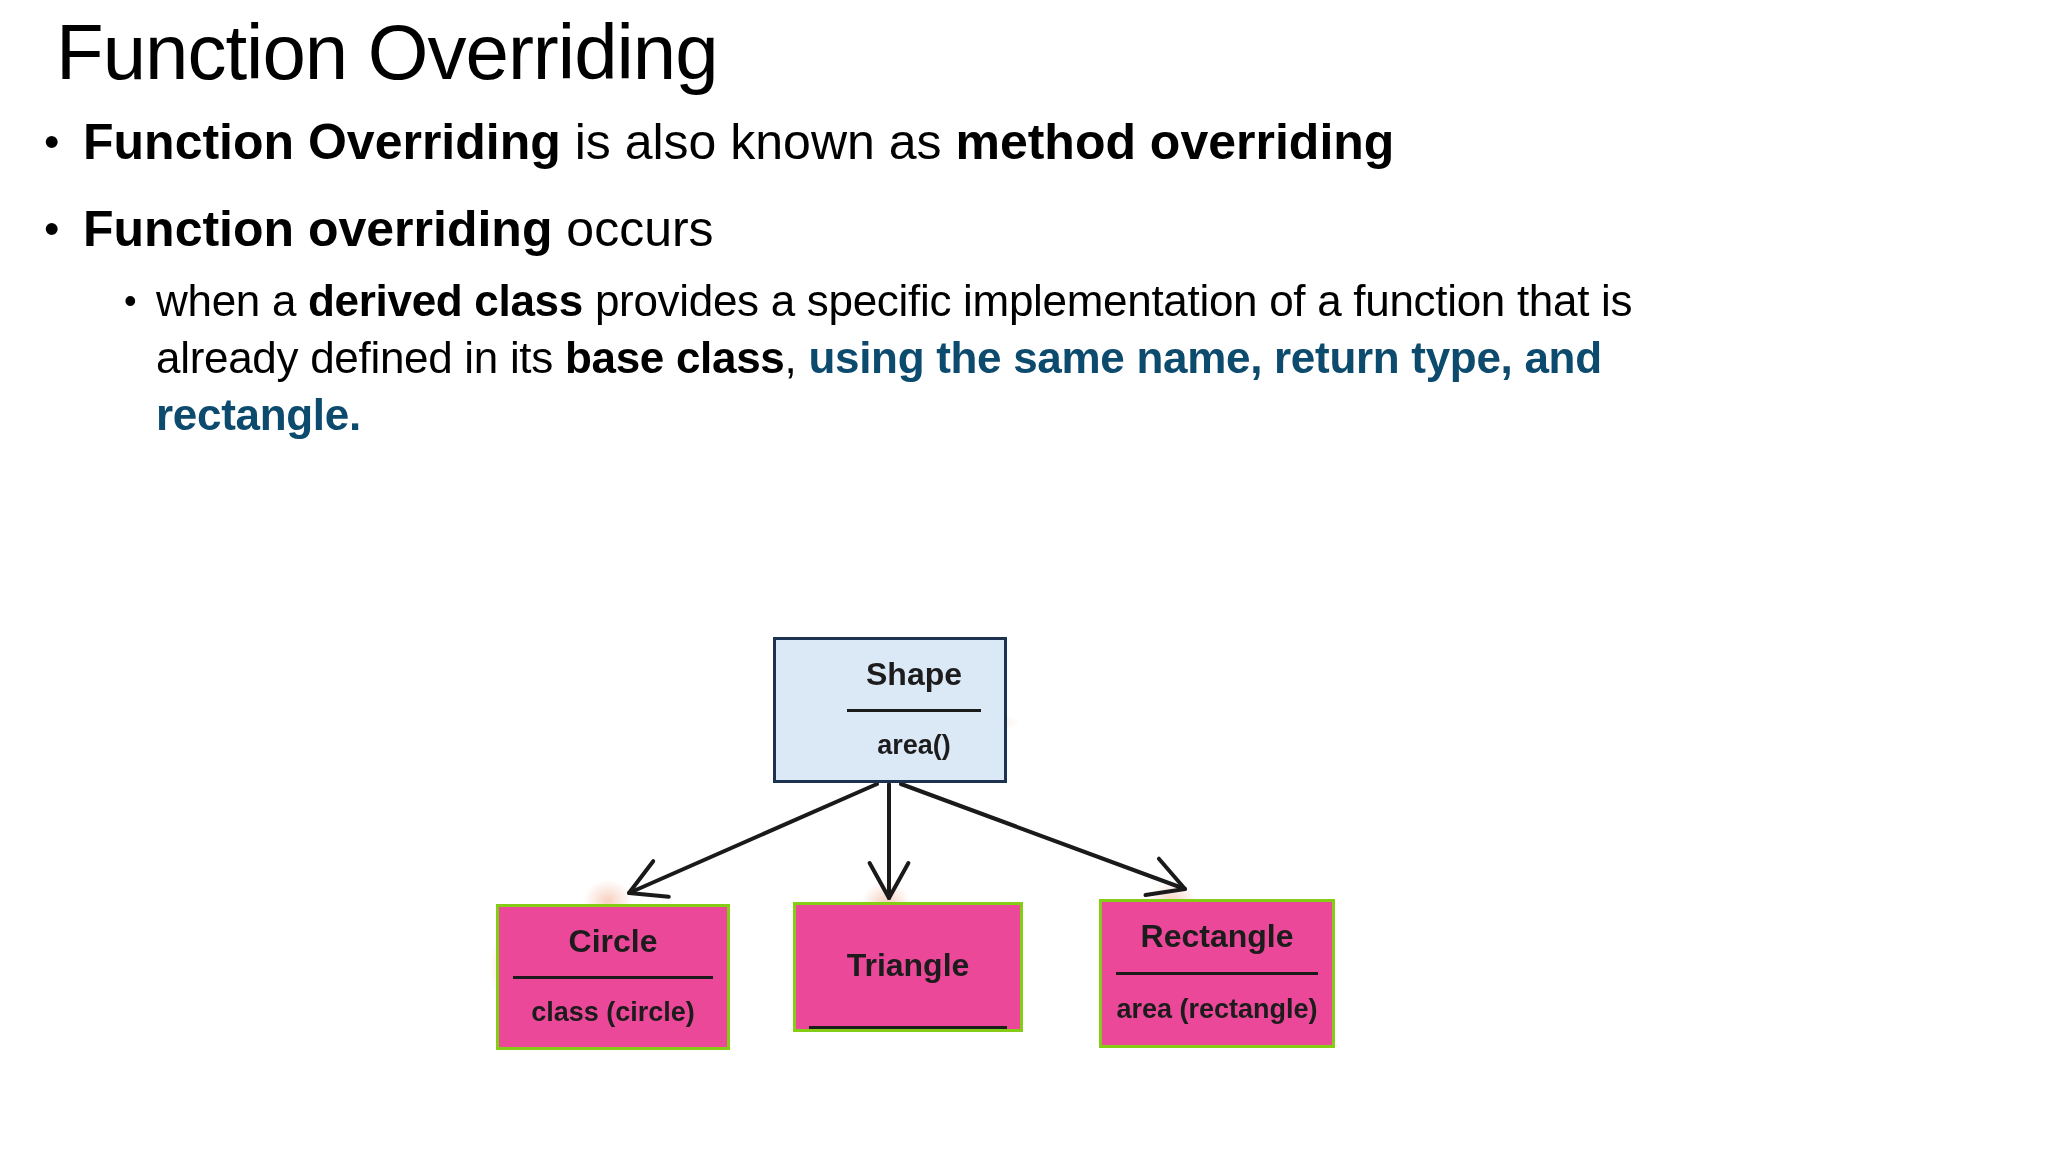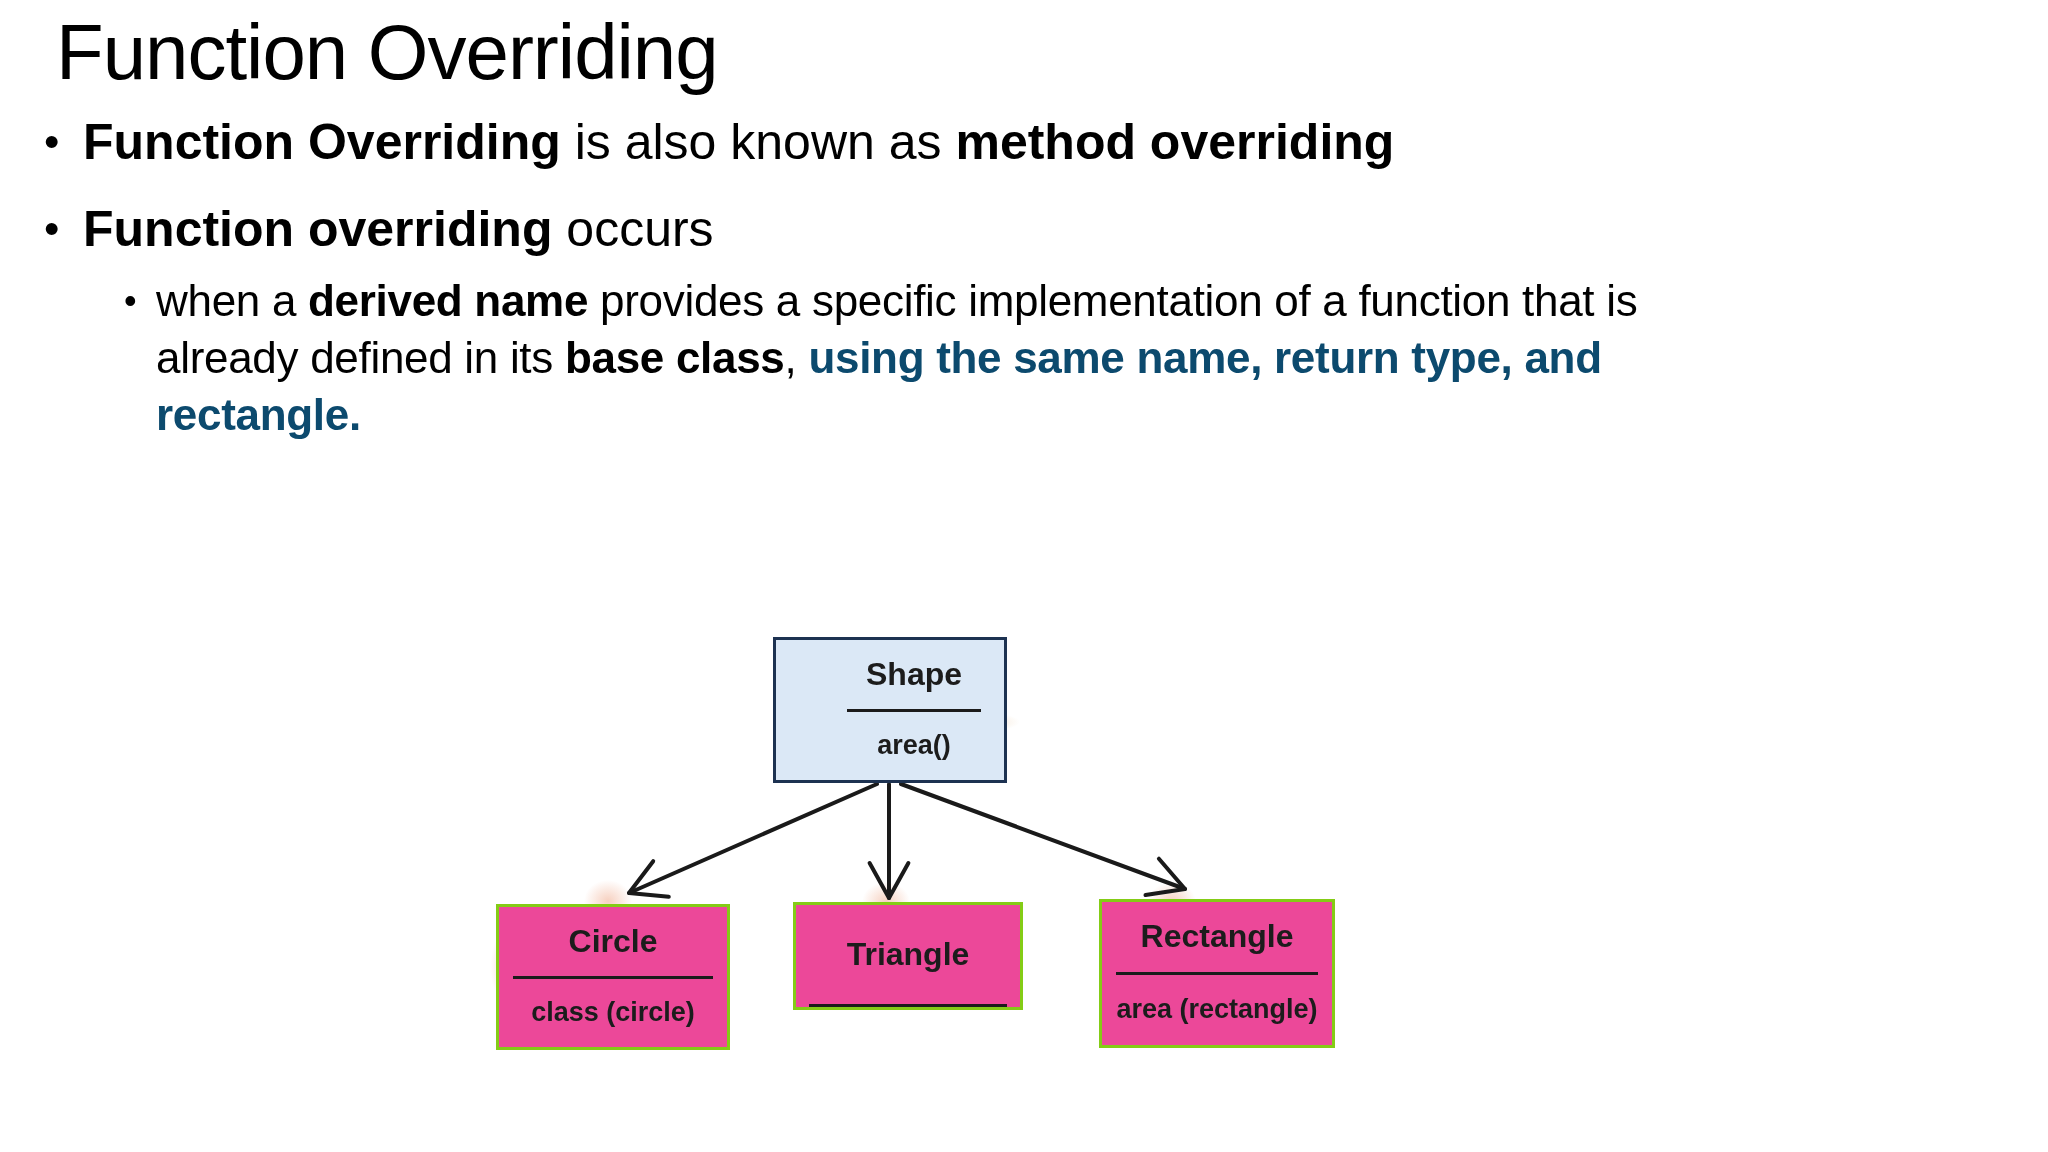--- a/index.html
+++ b/index.html
@@ -43,21 +43,21 @@
     text-align:center;
   }
   .base-box{
     left:773px;top:637px;width:234px;height:146px;
     background:#dbe8f6;border:3px solid #1d3251;padding-left:48px;
   }
   .derived-box{
     background:#ec4899;border:3px solid #84cc16;margin-left:12px;
   }
   .box-circle{left:484px;top:904px;width:234px;height:146px;}
-  .box-triangle{left:781px;top:902px;width:230px;height:108px;text-align:right;}
+  .box-triangle{left:781px;top:902px;width:230px;height:130px;text-align:right;}
   .box-rectangle{left:1087px;top:899px;width:236px;height:149px;}
   .cls-name{
     font-size:32px;font-weight:700;color:#1c1c1c;line-height:1.1;
     display:flex;align-items:center;flex:1 1 0;
   }
   .cls-method{
     font-size:27px;font-weight:700;color:#1c1c1c;line-height:1.1;
     display:flex;align-items:center;flex:1 1 0;white-space:nowrap;
   }
   .cls-divider{
@@ -87,21 +87,21 @@
   <span><span class="b">Function Overriding</span><span> is also known as </span><span class="b">method overriding</span></span>
 </div>
 
 <div class="abs l1 bullet2">
   <span class="dot">•</span>
   <span><span class="b">Function overriding</span><span> occurs</span></span>
 </div>
 
 <div class="abs sub-bullet">
   <span class="dot">•</span>
-  <div><span>when a </span><span class="b">derived name</span><span> provides a specific implementation of a function that is</span></div>
+  <div><span>when a </span><span class="b">derived class</span><span> provides a specific implementation of a function that is</span></div>
   <div><span>already defined in its </span><span class="b">base class</span><span>, </span><span class="red">using the same name, return type, and</span></div>
   <div><span class="red">rectangle.</span></div>
 </div>
 
 <div class="wm wm-feather" style="left:962px;top:664px;width:42px;height:70px;"></div>
 <div class="wm wm-text" style="left:936px;top:712px;width:84px;height:20px;"></div>
 <div class="wm wm-feather" style="left:490px;top:928px;width:44px;height:78px;"></div>
 <div class="wm wm-text" style="left:496px;top:972px;width:80px;height:16px;"></div>
 <div class="wm wm-feather" style="left:584px;top:880px;width:48px;height:42px;"></div>
 <div class="wm wm-feather" style="left:862px;top:882px;width:48px;height:40px;"></div>

